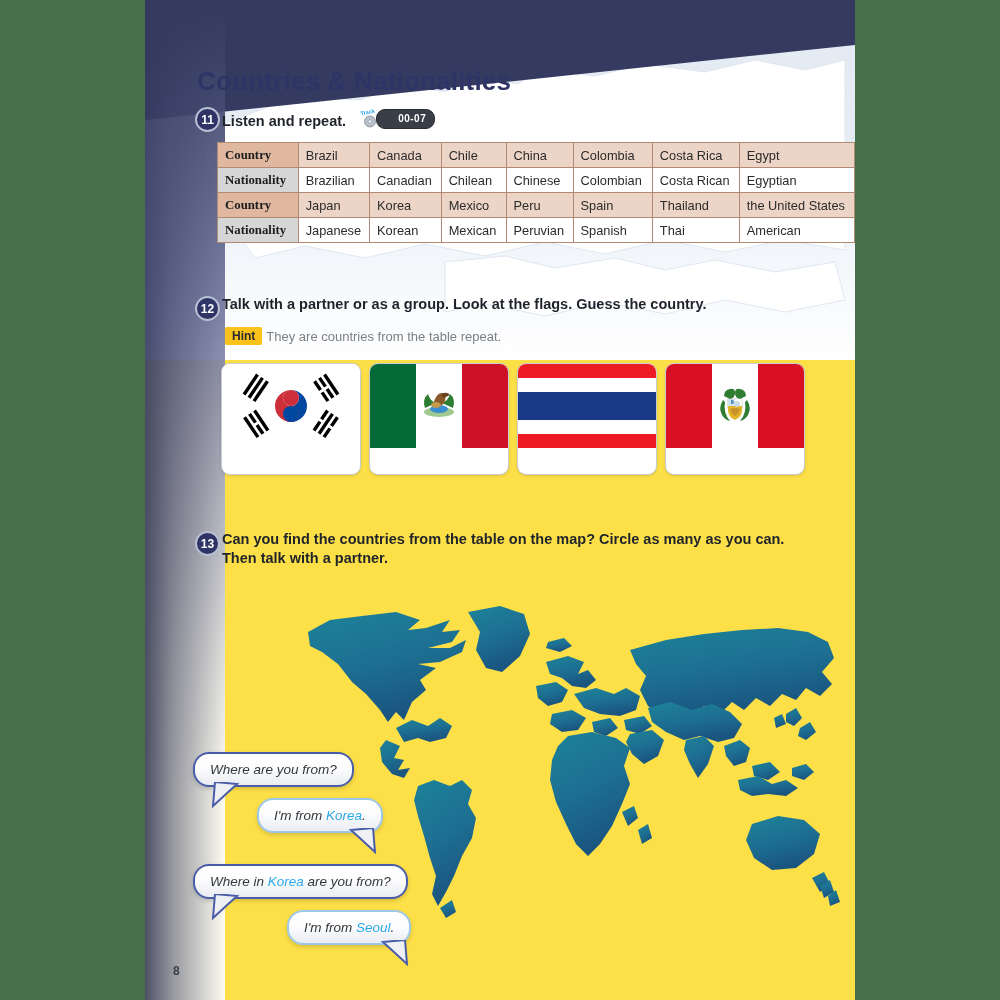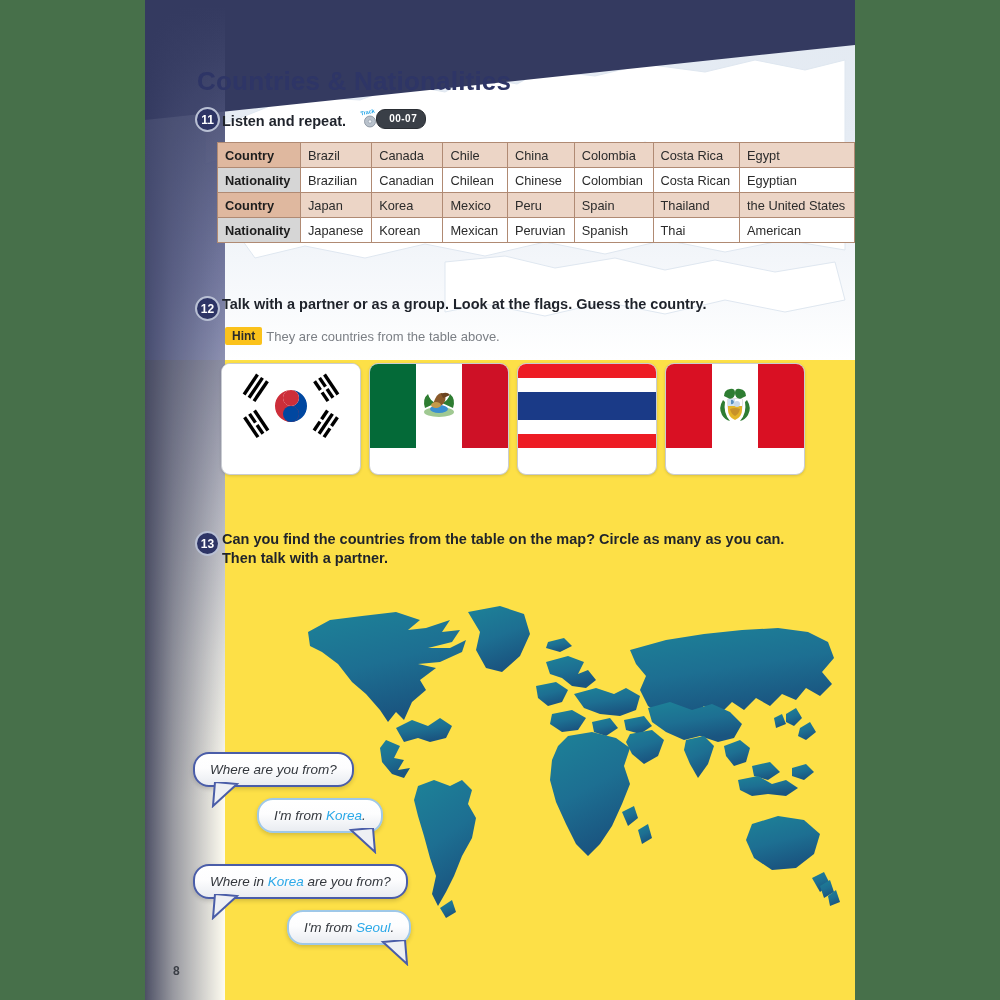--- a/index.html
+++ b/index.html
@@ -70,35 +70,35 @@
     display: flex; align-items: center; justify-content: center;
     flex: none; margin-top: 1px;
   }
   .task-text { font-size: 14.5px; font-weight: bold; color: #1f232b; line-height: 1.33; }
 
   
   .audio-chip { display: inline-flex; align-items: center; margin-left: 10px; position: relative; top: 3px; }
   .cd-icon { width: 22px; height: 20px; position: relative; margin-right: -6px; z-index: 2; }
   .track-pill {
     background: #3a3f47; color: #fff; font-size: 10px; font-weight: bold;
-    border-radius: 9px; padding: 2px 8px 2px 12px; letter-spacing: .5px;
+    border-radius: 9px; padding: 2px 8px 2px 21px; letter-spacing: .5px;
     border: 1px solid #2a2e34;
   }
 
   
   #tbl { position: absolute; left: 72px; top: 142px; }
   table { border-collapse: collapse; }
   td {
     border: 1px solid #b08a73;
     font-size: 12.8px; color: #2b2b2b;
     padding: 4px 7px; height: 16px;
     background: #ffffff; white-space: nowrap;
   }
   tr.country-row td { background: #ecd5c6; }
-  td.rh { font-weight: bold; color: #1d1d1d; width: 74px; }
+  td.rh { font-weight: bold; color: #1d1d1d; width: 74px; font-family: Liberation Serif, serif; }
   tr.country-row td.rh { background: #dfb89f; }
   tr.nat-row td.rh { background: #d6d6d6; }
   .c0{width:74px}.c1{width:58px}.c2{width:60px}.c3{width:54px}.c4{width:55px}
   .c5{width:70px}.c6{width:76px}.c7{width:104px}
 
   
   .hint-row { position: absolute; display: flex; align-items: center; gap: 4px; }
   .hint-badge {
     background: #fbc21b; color: #2b2b2b; font-weight: bold; font-size: 12px;
     padding: 2px 7px; border-radius: 2px;
@@ -229,21 +229,21 @@
         </table>
       </div>
 
       <div class="task" style="left:50px; top:295px; width:620px;">
         <div class="num-badge">12</div>
         <div class="task-text">Talk with a partner or as a group. Look at the flags. Guess the country.</div>
       </div>
 
       <div class="hint-row" style="left:80px; top:327px;">
         <span class="hint-badge">Hint</span>
-        <span class="hint-text">They are countries from the table above.</span>
+        <span class="hint-text">They are countries from the table repeat.</span>
       </div>
 
       <div class="flag-card" style="left:76px; top:363px;">
         <div class="flag-img">
           <svg viewBox="0 0 138 84" preserveAspectRatio="none">
             <rect width="138" height="84" fill="#ffffff"></rect>
             <g>
               <path d="M69 26 a16 16 0 0 1 0 32 a8 8 0 0 1 0 -16 a8 8 0 0 0 0 -16 z" fill="#0047a0"></path>
               <path d="M69 26 a16 16 0 0 0 0 32 a8 8 0 0 0 0 -16 a8 8 0 0 1 0 -16 z" fill="#cd2e3a"></path>
               <circle cx="69" cy="34" r="8" fill="#cd2e3a"></circle>

